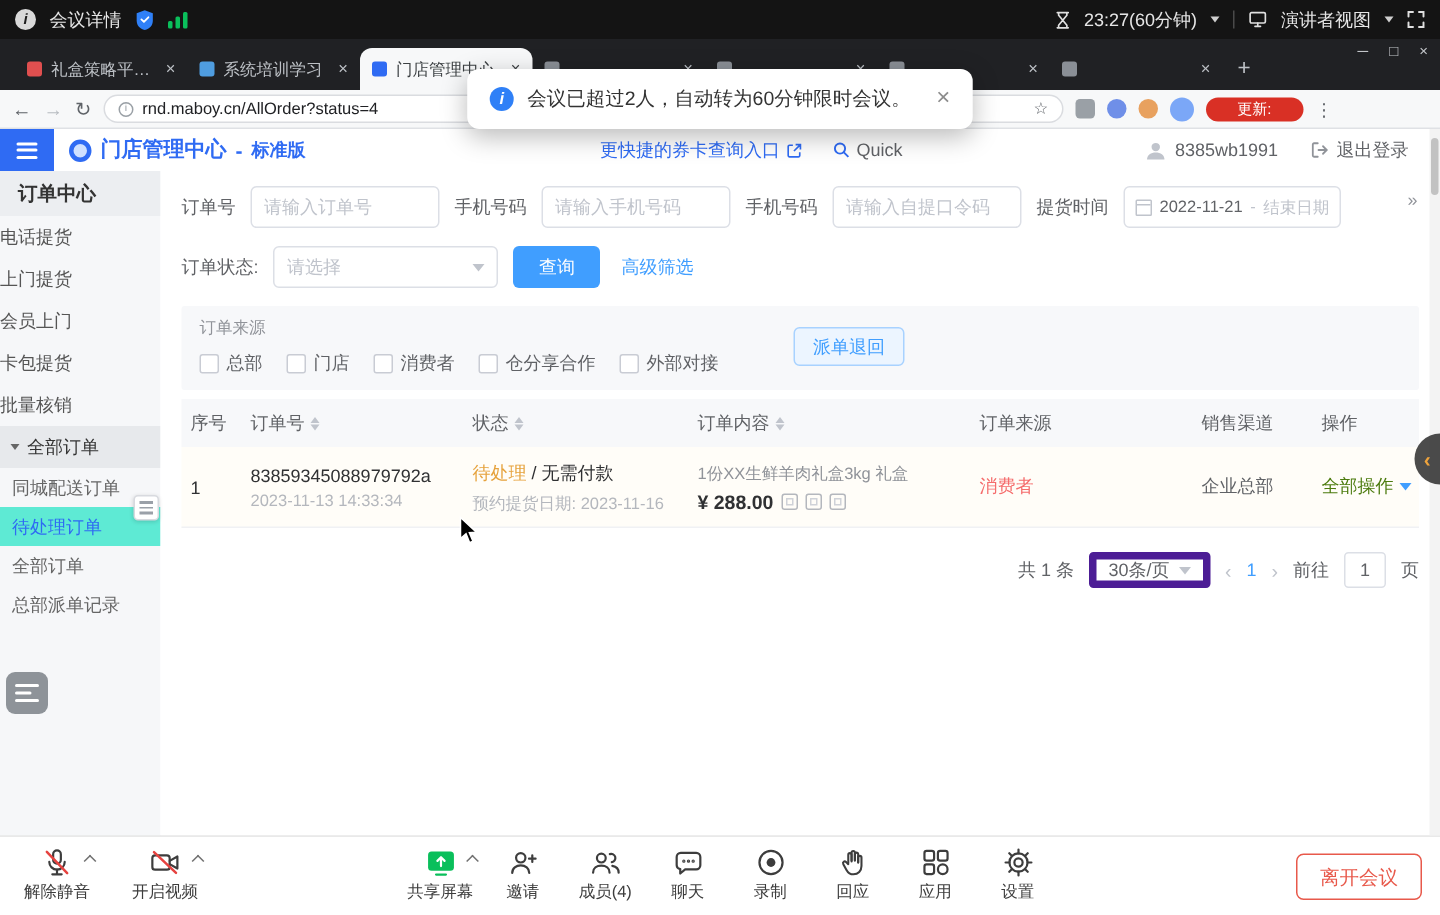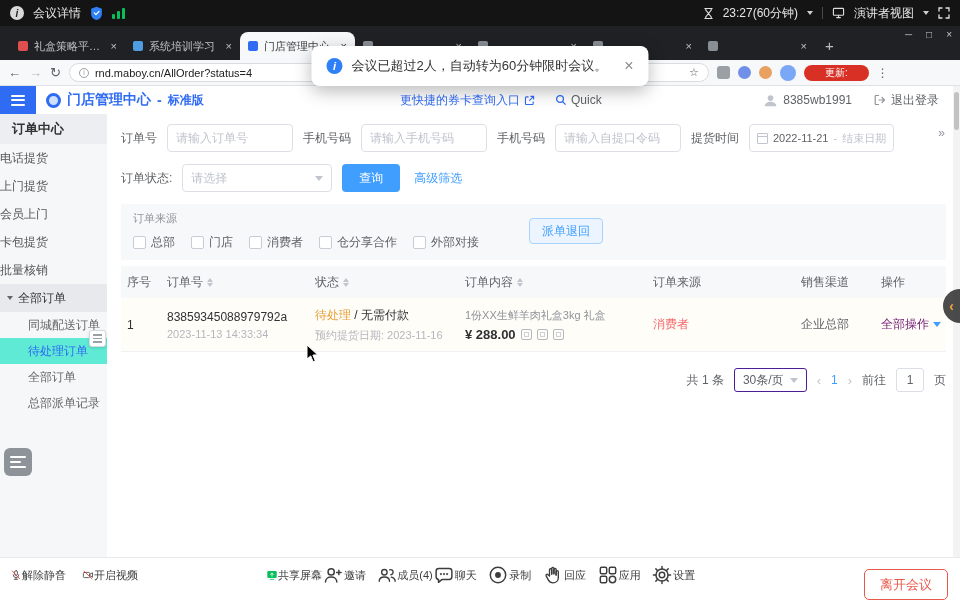--- a/index.html
+++ b/index.html
@@ -58,21 +58,21 @@
   .quick{color:#606266;display:flex;align-items:center;gap:4px}
   .user-wrap{position:absolute;right:14px;display:flex;align-items:center;gap:22px;font-size:12px;color:#606266;white-space:nowrap}
   .user-id,.logout{display:flex;align-items:center;gap:5px}
 
   .content{position:absolute;top:28px;left:0;right:0;bottom:0;display:flex}
   .sidebar{width:107px;background:#f6f7f9;flex:none;font-size:12px;color:#555;display:flex;flex-direction:column}
   .sb-section{height:30px;display:flex;align-items:center;padding-left:12px;font-weight:bold;color:#333;font-size:13px;background:#eceef1;white-space:nowrap}
   .sb-item{height:28px;display:flex;align-items:center;white-space:nowrap}
   .sb-group{height:28px;display:flex;align-items:center;padding-left:7px;gap:5px;background:#e7e9ec;color:#333;white-space:nowrap}
   .sb-caret{width:0;height:0;border-top:4px solid #666;border-left:3.5px solid transparent;border-right:3.5px solid transparent}
-  .sb-child{height:26px;display:flex;align-items:center;padding-left:28px;color:#666;white-space:nowrap}
+  .sb-child{height:26px;display:flex;align-items:center;padding-left:8px;color:#666;white-space:nowrap}
   .sb-child.active{background:#5eead4;color:#2f6bf3}
 
   .main{flex:1;background:#fff;padding:10px 14px 0 14px;position:relative;font-size:12px;color:#606266;overflow:hidden}
   .collapse-r{position:absolute;top:12px;right:16px;color:#909399;font-size:12px;letter-spacing:-1px}
 
   .filter-row{display:flex;align-items:center;gap:10px;margin-bottom:12px}
   .f-label{color:#606266;flex:none;white-space:nowrap}
   .f-input{height:28px;border:1px solid #dcdfe6;border-radius:4px;padding:0 8px;font-size:12px;color:#606266;width:126px;background:#fff;font-family:inherit}
   .f-input::placeholder{color:#c0c4cc}
   .date-range{height:28px;border:1px solid #dcdfe6;border-radius:4px;display:flex;align-items:center;padding:0 7px;gap:5px;font-size:11px;color:#606266;background:#fff;white-space:nowrap}
@@ -101,25 +101,25 @@
   .sort .down{border-top:4px solid #c0c4cc}
   .trow{display:flex;align-items:center;min-height:54px;border-bottom:1px solid #f0f1f4;background:#fffdf8}
   .cell-main{color:#303133;font-size:12px;white-space:nowrap}
   .cell-sub{color:#b4b7bd;font-size:11px;margin-top:4px;white-space:nowrap}
   .status-org{color:#e6a23c}
   .content-line{color:#909399;font-size:11px;white-space:nowrap}
   .price-line{color:#303133;font-weight:bold;font-size:13px;display:flex;align-items:center;gap:5px;margin-top:4px}
   .mini-ic{width:11px;height:11px;border:1px solid #b4b7bd;border-radius:2px;position:relative}
   .mini-ic::after{content:"";position:absolute;left:2px;top:2px;right:2px;bottom:2px;border:1px solid #cfd2d8}
   .src-red{color:#f56c6c}
-  .action-link{color:#701a75;display:flex;align-items:center;gap:4px;white-space:nowrap}
+  .action-link{color:#4d7c0f;display:flex;align-items:center;gap:4px;white-space:nowrap}
   .action-caret{width:0;height:0;border-left:4px solid transparent;border-right:4px solid transparent;border-top:5px solid #409eff}
 
   .pagination{display:flex;justify-content:flex-end;align-items:center;gap:10px;margin-top:16px;font-size:12px;color:#606266}
-  .psize{height:24px;border:1px solid #4c1d95;border-radius:3px;display:flex;align-items:center;gap:6px;padding:0 8px;white-space:nowrap}
+  .psize{height:24px;border:5px solid #4c1d95;border-radius:3px;display:flex;align-items:center;gap:6px;padding:0 8px;white-space:nowrap}
   .p-arrow{color:#c0c4cc;font-size:13px}
   .pcur{color:#409eff}
   .goto-input{width:28px;height:24px;border:1px solid #dcdfe6;border-radius:3px;text-align:center;font-size:12px;color:#606266;font-family:inherit}
 
   
   .toast{position:absolute;left:50%;top:46px;transform:translateX(-50%);background:#fff;border-radius:8px;box-shadow:0 5px 18px rgba(0,0,0,.28);display:flex;align-items:center;gap:9px;padding:0 15px;height:40px;z-index:90;white-space:nowrap}
   .toast-i{width:16px;height:16px;border-radius:50%;background:#2f80f7;color:#fff;font-size:11px;font-weight:bold;font-style:italic;display:flex;align-items:center;justify-content:center;flex:none}
   .toast-text{font-size:13px;color:#333}
   .toast-x{color:#8c8c8c;font-size:16px;margin-left:8px;line-height:1}
 
@@ -128,21 +128,21 @@
   .float-list span{height:2px;background:#fff;border-radius:1px}
   .float-list span:nth-child(2){width:70%}
   .drag-handle{position:absolute;left:89px;top:330px;width:17px;height:17px;background:#fff;border:1px solid #d8dadf;border-radius:3px;display:flex;flex-direction:column;justify-content:center;gap:2px;padding:0 3px;z-index:25;box-shadow:0 1px 3px rgba(0,0,0,.15)}
   .drag-handle span{height:1.5px;background:#9aa0a8}
   .cursor{position:absolute;left:306px;top:344px;z-index:95}
 
   
   .meet-bottombar{position:absolute;left:0;right:0;bottom:0;height:53px;background:#fff;border-top:1px solid #e9e9e9;z-index:40}
   .mb-left{position:absolute;left:10px;top:4px;display:flex;gap:16px}
   .mb-center{position:absolute;left:266px;top:4px;width:440px;display:flex;justify-content:space-between}
-  .ctrl{width:56px;display:flex;flex-direction:row;align-items:center;position:relative;padding-top:2px}
+  .ctrl{width:56px;display:flex;flex-direction:column;align-items:center;position:relative;padding-top:2px}
   .ctrl-label{font-size:11px;color:#3d3d3d;margin-top:1px;white-space:nowrap}
   .chev{position:absolute;right:3px;top:9px;width:6px;height:6px;border-top:1.5px solid #707070;border-right:1.5px solid #707070;transform:rotate(-45deg)}
   .btn-leave{position:absolute;right:12px;top:11px;height:31px;padding:0 15px;border:1px solid #e8594b;color:#e8594b;background:#fff;border-radius:5px;font-size:13px;font-family:inherit}
 </style>
 </head>
 <body>
 
 <div class="screen">
 
   <div class="meet-topbar">

